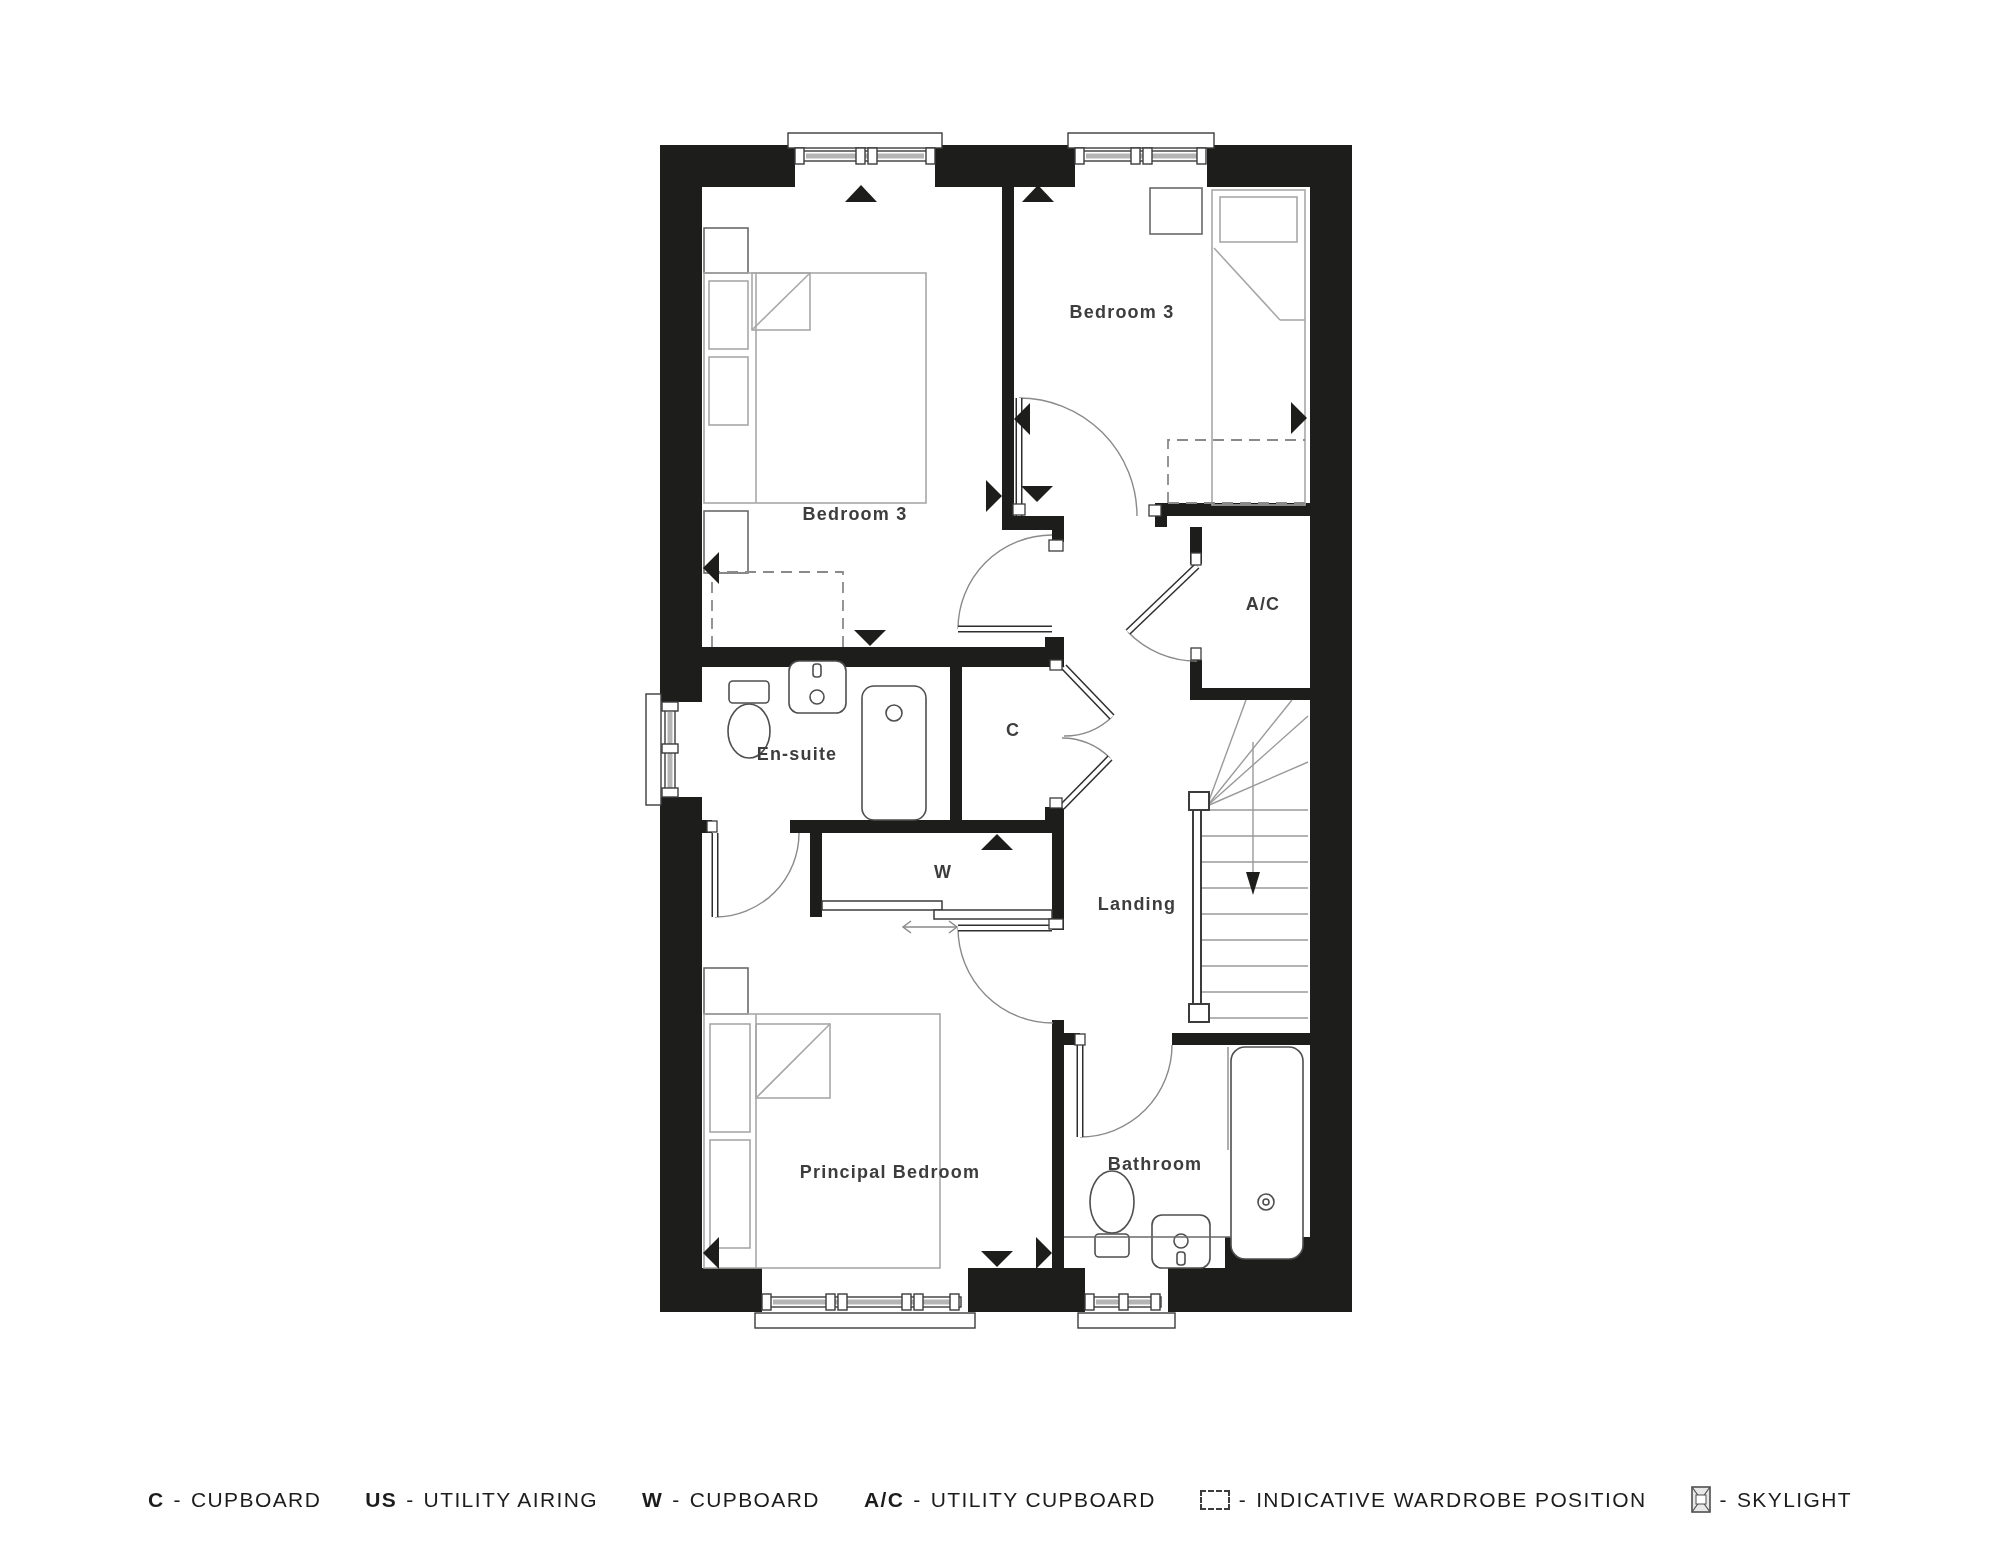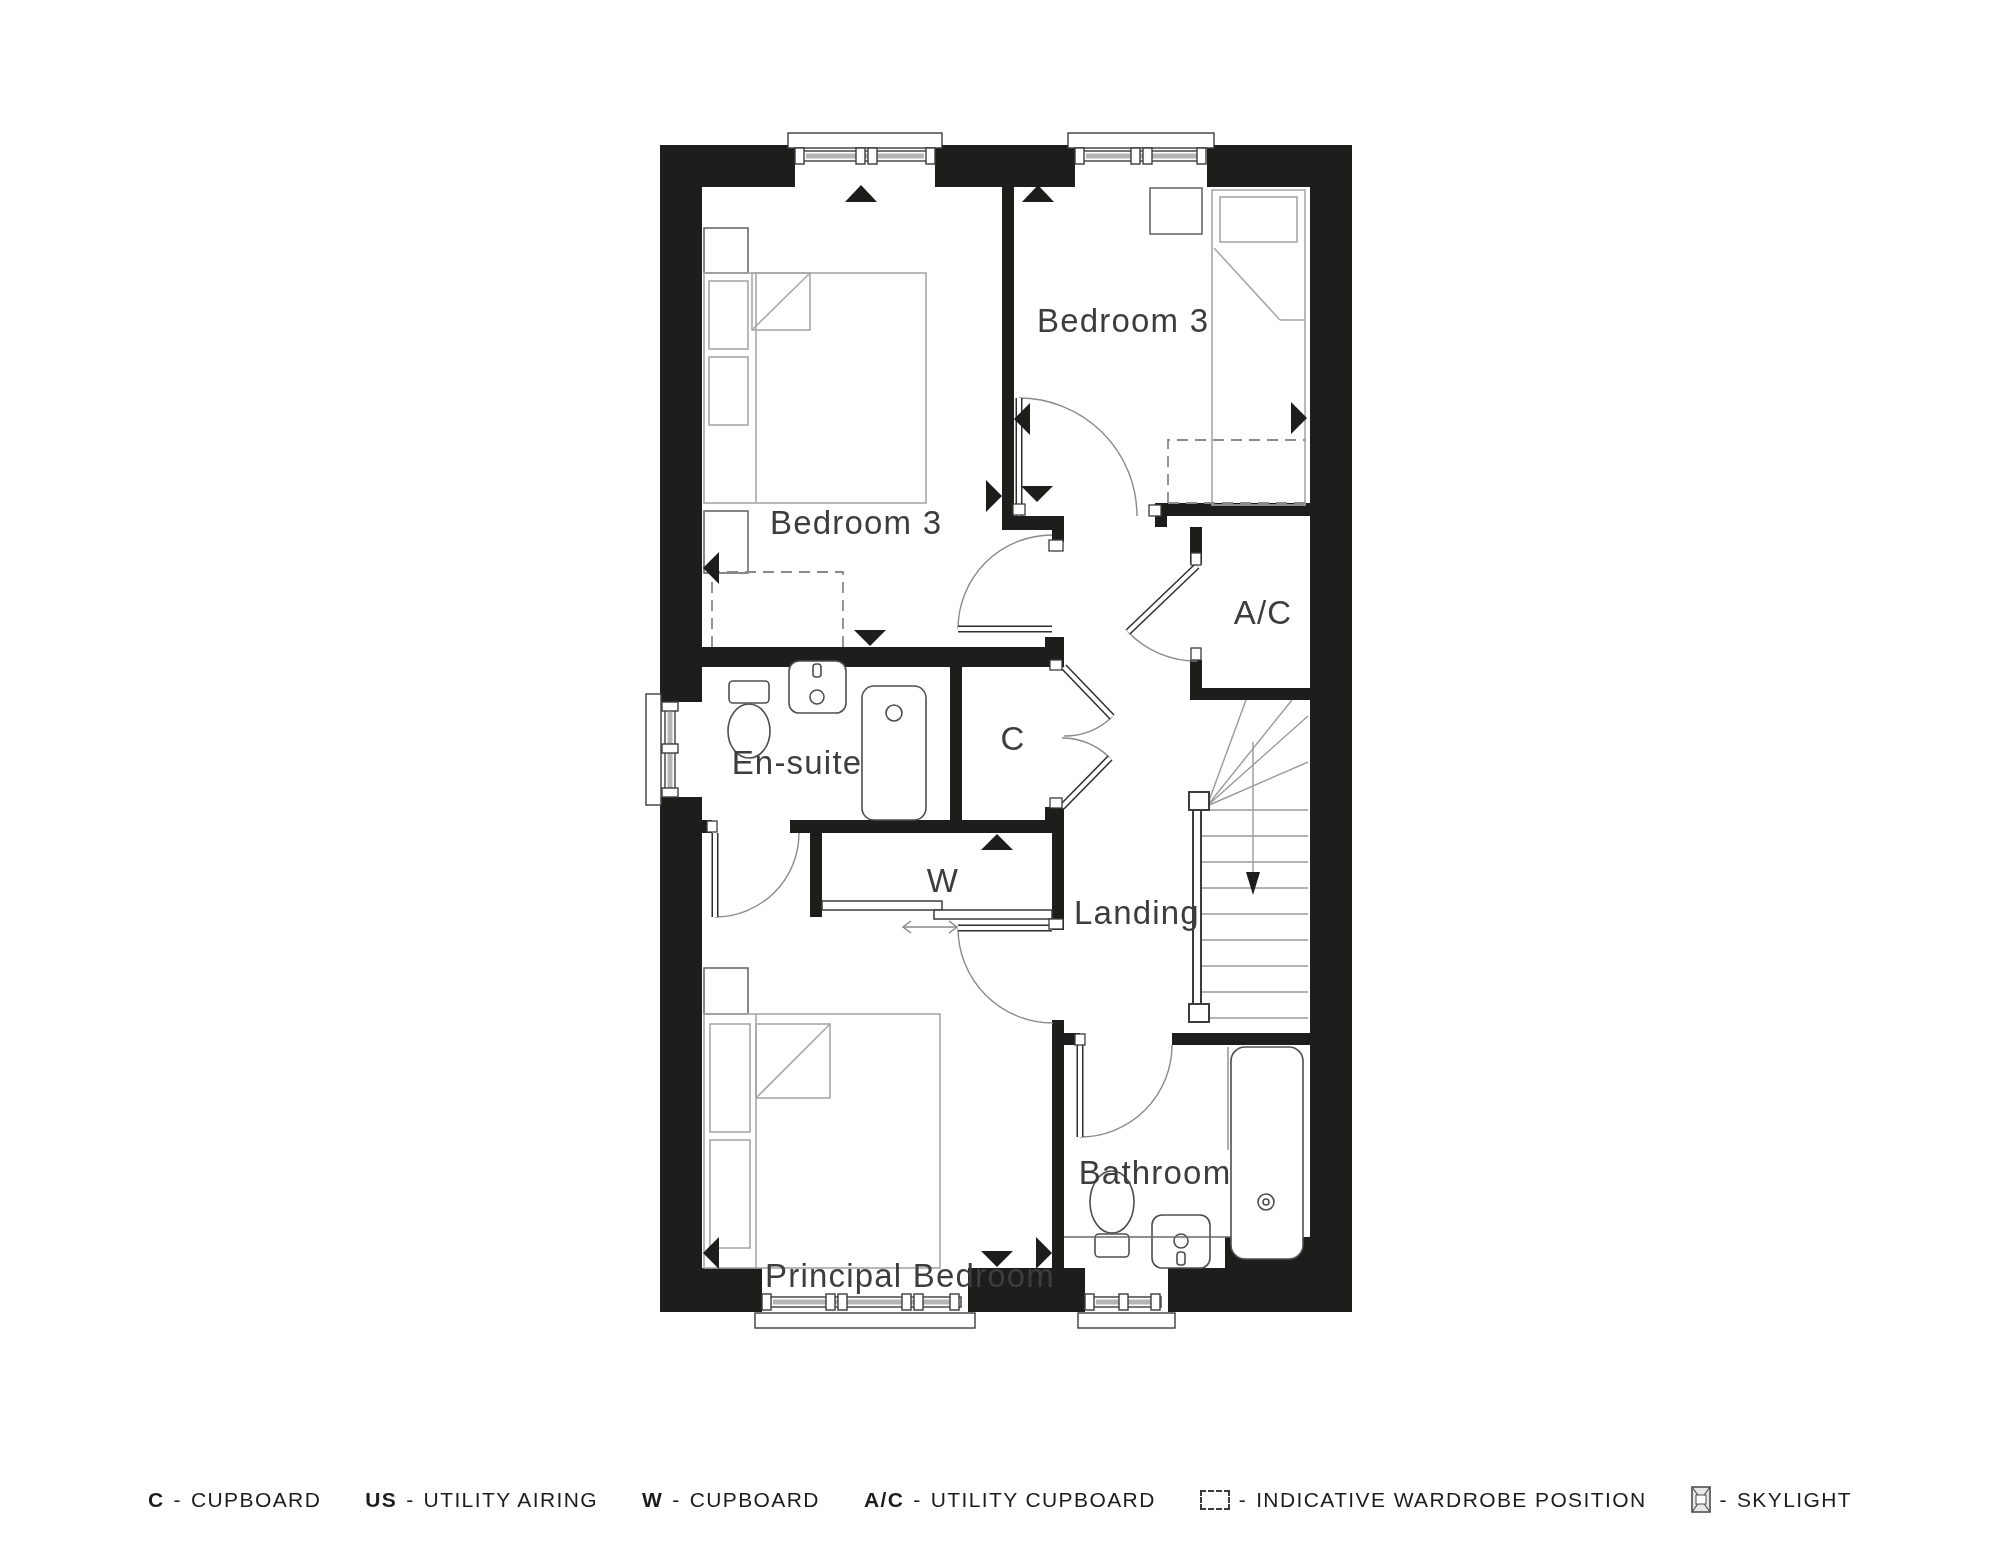--- a/index.html
+++ b/index.html
@@ -1,20 +1,20 @@
 <!DOCTYPE html>
 <html><head>
 <meta charset="utf-8">
 <style>
   html,body{margin:0;padding:0;background:#ffffff;}
   #canvas{position:relative;width:2000px;height:1561px;background:#fff;overflow:hidden;
           font-family:"Liberation Sans", sans-serif;}
   #plan-svg{position:absolute;left:0;top:0;}
-  .room-label{position:absolute;text-align:center;color:#3d3d3d;font-size:33px;
-              letter-spacing:1.2px;font-weight:400;white-space:nowrap;}
+  .room-label{position:absolute;text-align:center;color:#3d3d3d;font-size:18px;
+              letter-spacing:1.2px;font-weight:700;white-space:nowrap;}
   #legend{position:absolute;left:0;right:0;top:1486px;display:flex;justify-content:center;
           align-items:center;gap:44px;color:#1c1c1c;font-size:21px;letter-spacing:1.4px;}
   .legend-item{display:flex;align-items:center;gap:9px;white-space:nowrap;}
   .legend-abbr{font-weight:700;}
   .icon-dashed-box{display:inline-block;width:30px;height:20px;border:2px dashed #3c3c3c;
                    box-sizing:border-box;}
   .icon-skylight{display:inline-block;line-height:0;}
 </style>
 </head>
 <body>
@@ -250,21 +250,21 @@
   </svg>
 
   <div class="room-label" style="left:770px;top:504px;width:170px">Bedroom 3</div>
   <div class="room-label" style="left:1037px;top:302px;width:170px">Bedroom 3</div>
   <div class="room-label" style="left:712px;top:744px;width:170px">En-suite</div>
   <div class="room-label" style="left:988px;top:720px;width:50px">C</div>
   <div class="room-label" style="left:918px;top:862px;width:50px">W</div>
   <div class="room-label" style="left:1052px;top:894px;width:170px">Landing</div>
   <div class="room-label" style="left:1213px;top:594px;width:100px">A/C</div>
   <div class="room-label" style="left:1070px;top:1154px;width:170px">Bathroom</div>
-  <div class="room-label" style="left:765px;top:1257px;width:250px">Principal Bedroom</div>
+  <div class="room-label" style="left:765px;top:1162px;width:250px">Principal Bedroom</div>
 
   <div id="legend">
     <span class="legend-item">
       <span class="legend-abbr">C</span>
       <span>-</span>
       <span>CUPBOARD</span>
     </span>
     <span class="legend-item">
       <span class="legend-abbr">US</span>
       <span>-</span>

